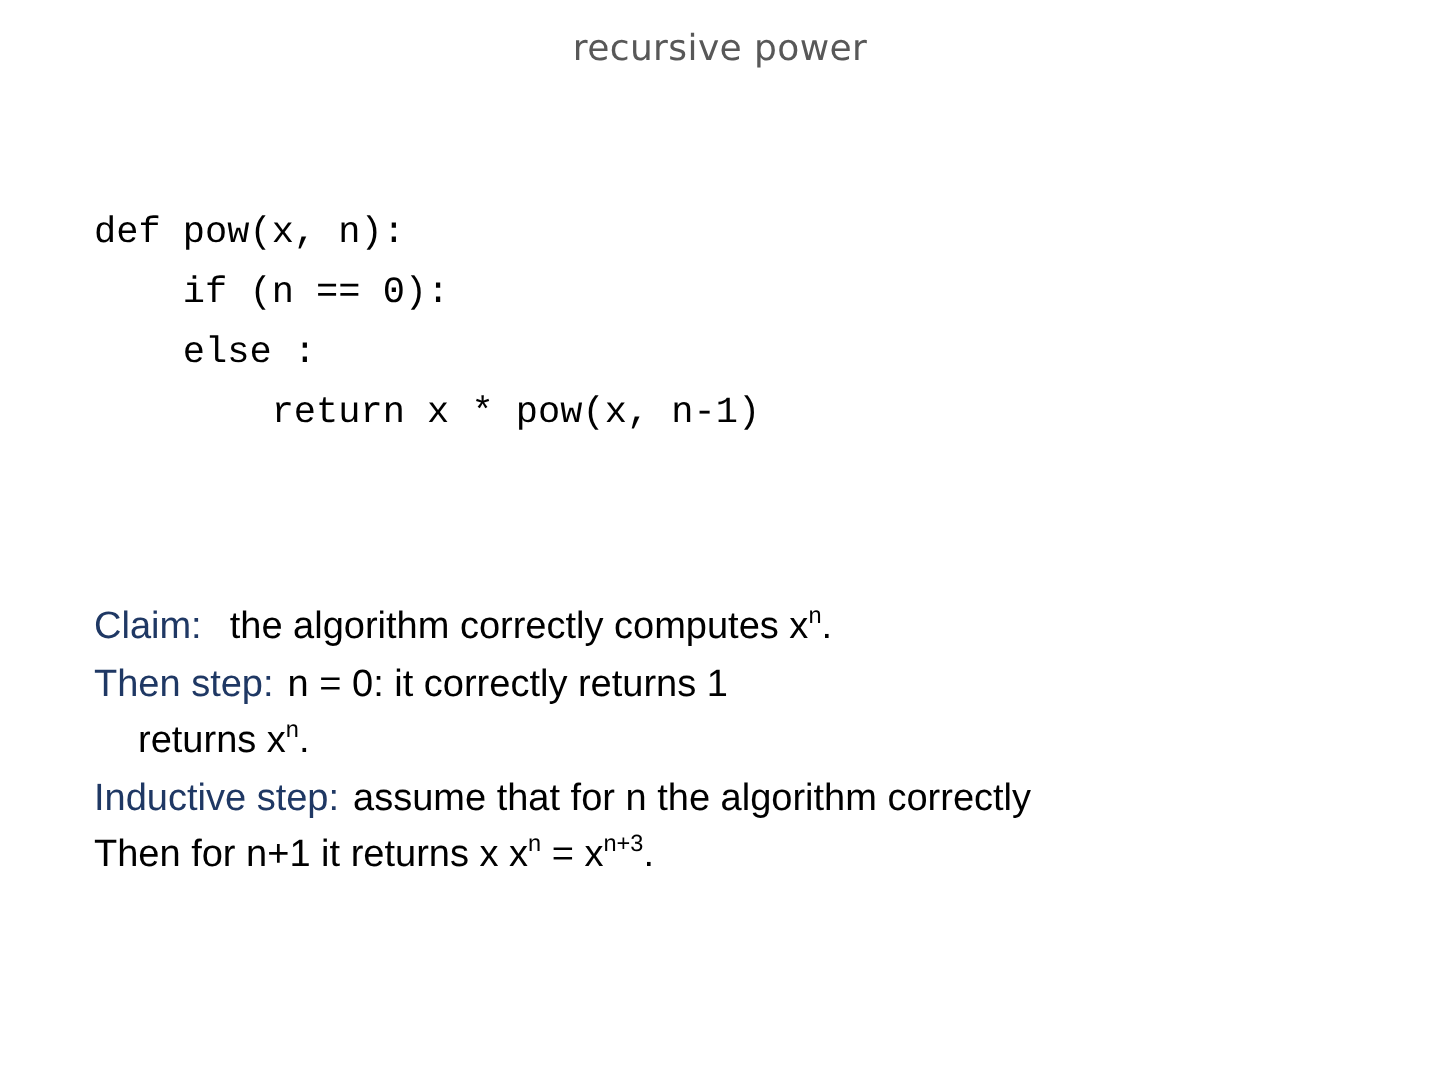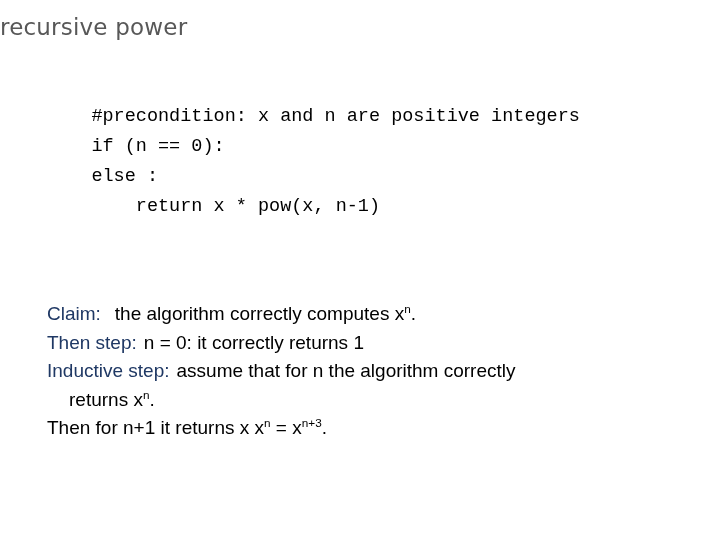--- a/index.html
+++ b/index.html
@@ -22,23 +22,23 @@
     height: 540px;
     background: #ffffff;
   }
 
   
   #slide-title {
     position: absolute;
     left: 0;
     top: 14px;
     width: 720px;
-    text-align: left;
+    text-align: center;
     font-family: "DejaVu Sans", sans-serif;
-    font-size: 23px;
+    font-size: 18px;
     font-weight: 400;
     letter-spacing: 0.2px;
     color: #585858;
     white-space: nowrap;
   }
 
   
   #code-block {
     position: absolute;
     left: 47px;
@@ -89,29 +89,29 @@
     line-height: 0;
   }
 </style>
 </head>
 <body>
 
 <div id="slide">
 
   <div id="slide-title">recursive power</div>
 
-  <pre id="code-block"><span class="code-line">    #precondition: x and n are positive integers</span><span class="code-line">    if (n == 0):</span><span class="code-line">    else :</span><span class="code-line">        return x * pow(x, n-1)</span></pre>
+  <pre id="code-block"><span class="code-line">def pow(x, n):</span><span class="code-line">    if (n == 0):</span><span class="code-line">    else :</span><span class="code-line">        return x * pow(x, n-1)</span></pre>
 
   <div id="proof-block">
 
     <div class="proof-line"><span class="lbl">Claim:</span><span class="gap"></span><span class="gap"></span><span>the algorithm correctly computes x</span><sup>n</sup><span>.</span></div>
 
 
     <div class="proof-line"><span class="lbl">Then step:</span><span class="gap"></span><span>n = 0:  it correctly returns 1</span></div>
 
+    <div class="proof-line wrapped"><span>returns x</span><sup>n</sup><span>.</span></div>
+
     <div class="proof-line"><span class="lbl">Inductive step:</span><span class="gap"></span><span>assume that for n the algorithm correctly</span></div>
-
-    <div class="proof-line wrapped"><span>returns x</span><sup>n</sup><span>.</span></div>
 
     <div class="proof-line"><span>Then for n+1 it returns x x</span><sup>n</sup><span> = x</span><sup>n+3</sup><span>.</span></div>
 
   </div>
 </div>
 
 </body></html>

